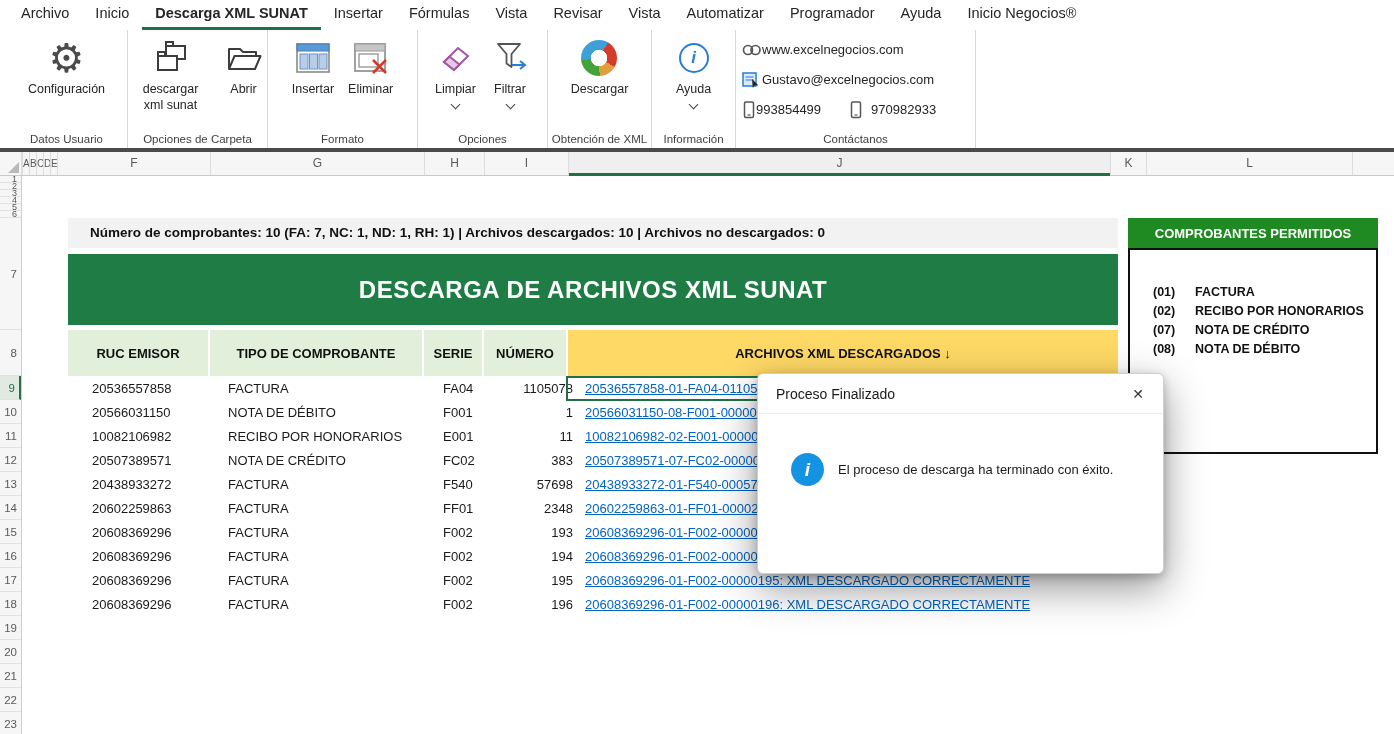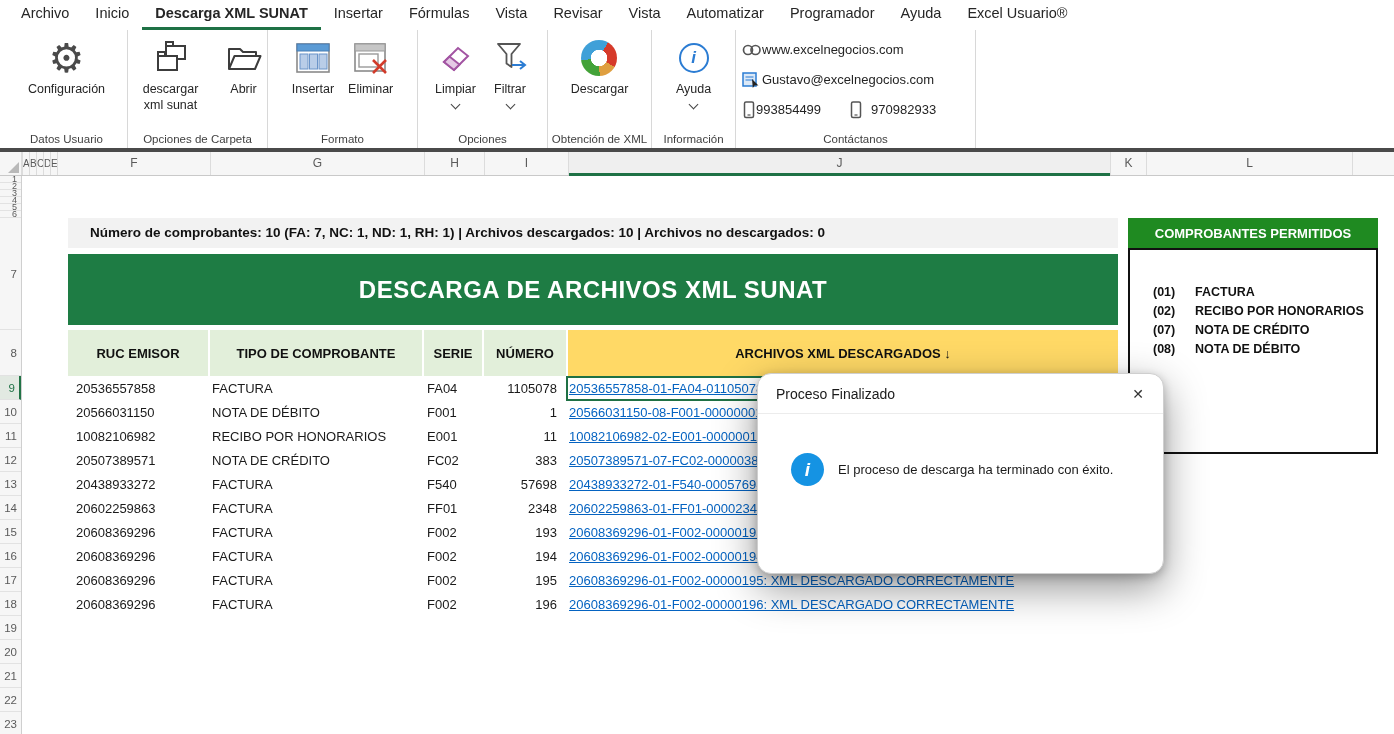--- a/index.html
+++ b/index.html
@@ -56,37 +56,37 @@
   
   .infobar { position:absolute; left:68px; top:218px; width:1050px; height:30px; background:#f2f2f2;
              font-size:13.5px; font-weight:700; color:#111; line-height:30px; padding-left:22px; }
   .banner { position:absolute; left:68px; top:254px; width:1050px; height:71px; background:#1e7c44; color:#fff;
             font-size:24px; font-weight:700; letter-spacing:.5px; display:flex; align-items:center; justify-content:center; }
   .th { position:absolute; top:330px; height:46px; background:#e2efda; font-weight:700; font-size:13px; color:#111;
         display:flex; align-items:center; justify-content:center; border-right:2px solid #fff; text-align:center; }
   .th1 { left:68px; width:142px; } .th2 { left:210px; width:214px; } .th3 { left:424px; width:60px; }
   .th4 { left:484px; width:84px; } .th5 { left:568px; width:550px; background:#ffd966; border-right:none; }
 
-  .tbody { position:absolute; left:64px; top:376px; width:1050px; }
+  .tbody { position:absolute; left:80px; top:376px; width:1050px; }
   .trow { display:flex; height:24px; font-size:13px; color:#1a1a1a; align-items:center; }
   .td-ruc { width:142px; padding-left:12px; } .td-tipo { width:214px; padding-left:6px; }
   .td-serie { width:60px; padding-left:7px; } .td-num { width:84px; text-align:right; padding-right:7px; }
   .td-file { flex:1; padding-left:5px; color:#0563c1; text-decoration:underline; white-space:nowrap; overflow:hidden; }
 
   .active-cell { position:absolute; left:566px; top:376px; width:552px; height:25px; border:2px solid #1f7145; z-index:6; pointer-events:none; }
 
   
   .panel-header { position:absolute; left:1128px; top:218px; width:250px; height:30px; background:#1f8a21; color:#fff;
                   font-size:13px; font-weight:700; display:flex; align-items:center; justify-content:center; }
   .panel-body { position:absolute; left:1128px; top:248px; width:250px; height:206px; background:#fff; border:2px solid #111; padding-top:32px; }
   .pitem { display:flex; height:19px; font-size:12.5px; font-weight:700; color:#111; align-items:center; }
   .pcode { width:42px; margin-left:23px; } .plabel { flex:1; white-space:nowrap; }
 
   
-  .dialog { position:absolute; left:757px; top:373px; width:407px; height:201px; background:#fff; border-radius:14px;
+  .dialog { position:absolute; left:757px; top:373px; width:407px; height:201px; background:#fff; border-radius:6px;
             border:1px solid #cfcfcf; box-shadow:0 14px 42px rgba(0,0,0,.42), 0 3px 10px rgba(0,0,0,.22); z-index:40; }
   .dtitle { position:absolute; top:0; left:0; right:0; height:40px; line-height:40px; padding-left:18px; font-size:14px; color:#1a1a1a; border-bottom:1px solid #ececec; }
   .dclose { position:absolute; top:7px; right:12px; width:26px; height:26px; display:flex; align-items:center; justify-content:center; font-size:14px; color:#333; }
   .dicon { position:absolute; left:33px; top:79px; width:33px; height:33px; border-radius:50%; background:#1593e3; color:#fff;
            display:flex; align-items:center; justify-content:center; font-weight:700; font-size:19px; font-style:italic; }
   .dmsg { position:absolute; left:80px; top:88px; font-size:13px; color:#1a1a1a; }
   .dfooter { position:absolute; left:0; bottom:0; width:100%; height:56px; background:#efefef; border-radius:0 0 9px 9px; }
   .dok { position:absolute; right:21px; top:14px; width:97px; height:29px; background:#fcfcfc; border:1px solid #0067c0; border-radius:5px;
          font-size:13px; color:#111; display:flex; align-items:center; justify-content:center; }
   svg { display:block; }
@@ -101,21 +101,21 @@
       <div class="tab">Inicio</div>
       <div class="tab">Descarga XML SUNAT</div>
       <div class="tab">Insertar</div>
       <div class="tab">Fórmulas</div>
       <div class="tab">Vista</div>
       <div class="tab">Revisar</div>
       <div class="tab">Vista</div>
       <div class="tab">Automatizar</div>
       <div class="tab">Programador</div>
       <div class="tab">Ayuda</div>
-      <div class="tab">Excel Usuario®</div>
+      <div class="tab">Inicio Negocios®</div>
     </div>
 
   <div class="ribbon">
 
     <div class="rgroup" style="left:6px; width:122px;">
       <div class="rbtns">
         <div class="rbtn">
           <div class="ric">
               <span class="gear">⚙</span>
             </div>

